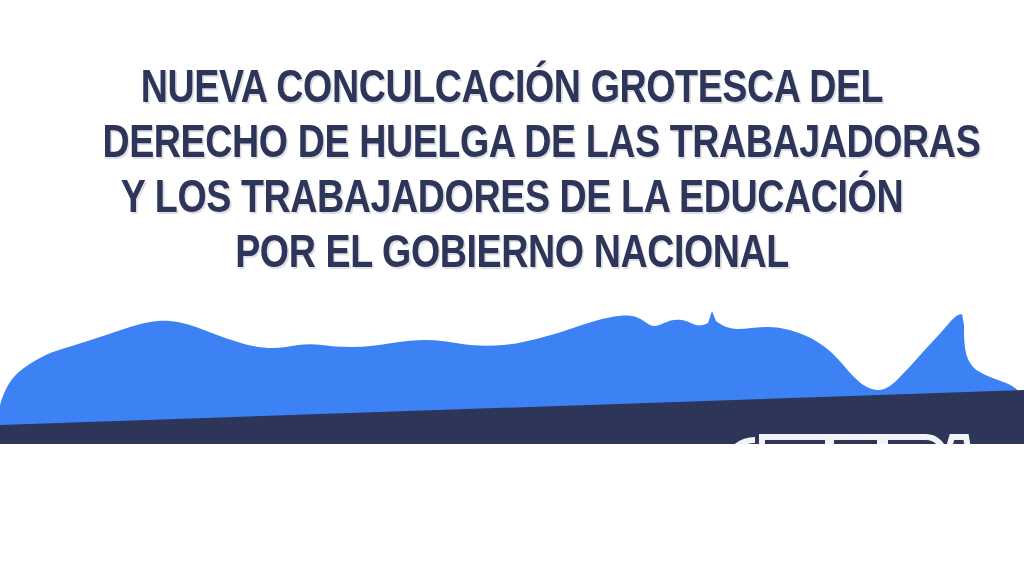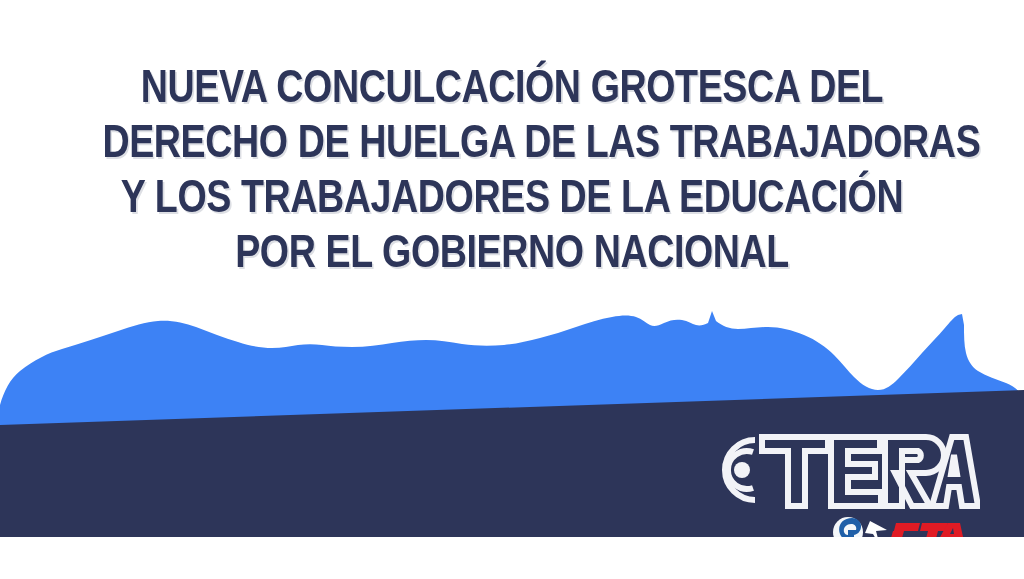--- a/index.html
+++ b/index.html
@@ -7,21 +7,21 @@
     padding: 0;
     background: #ffffff;
   }
   body {
     font-family: "Liberation Sans", sans-serif;
   }
 
   #poster {
     position: relative;
     width: 1024px;
-    height: 537px;
+    height: 444px;
     overflow: hidden;
     background: #ffffff;
   }
 
   
   #headline {
     position: absolute;
     left: 0;
     top: 58px;
     width: 1024px;

